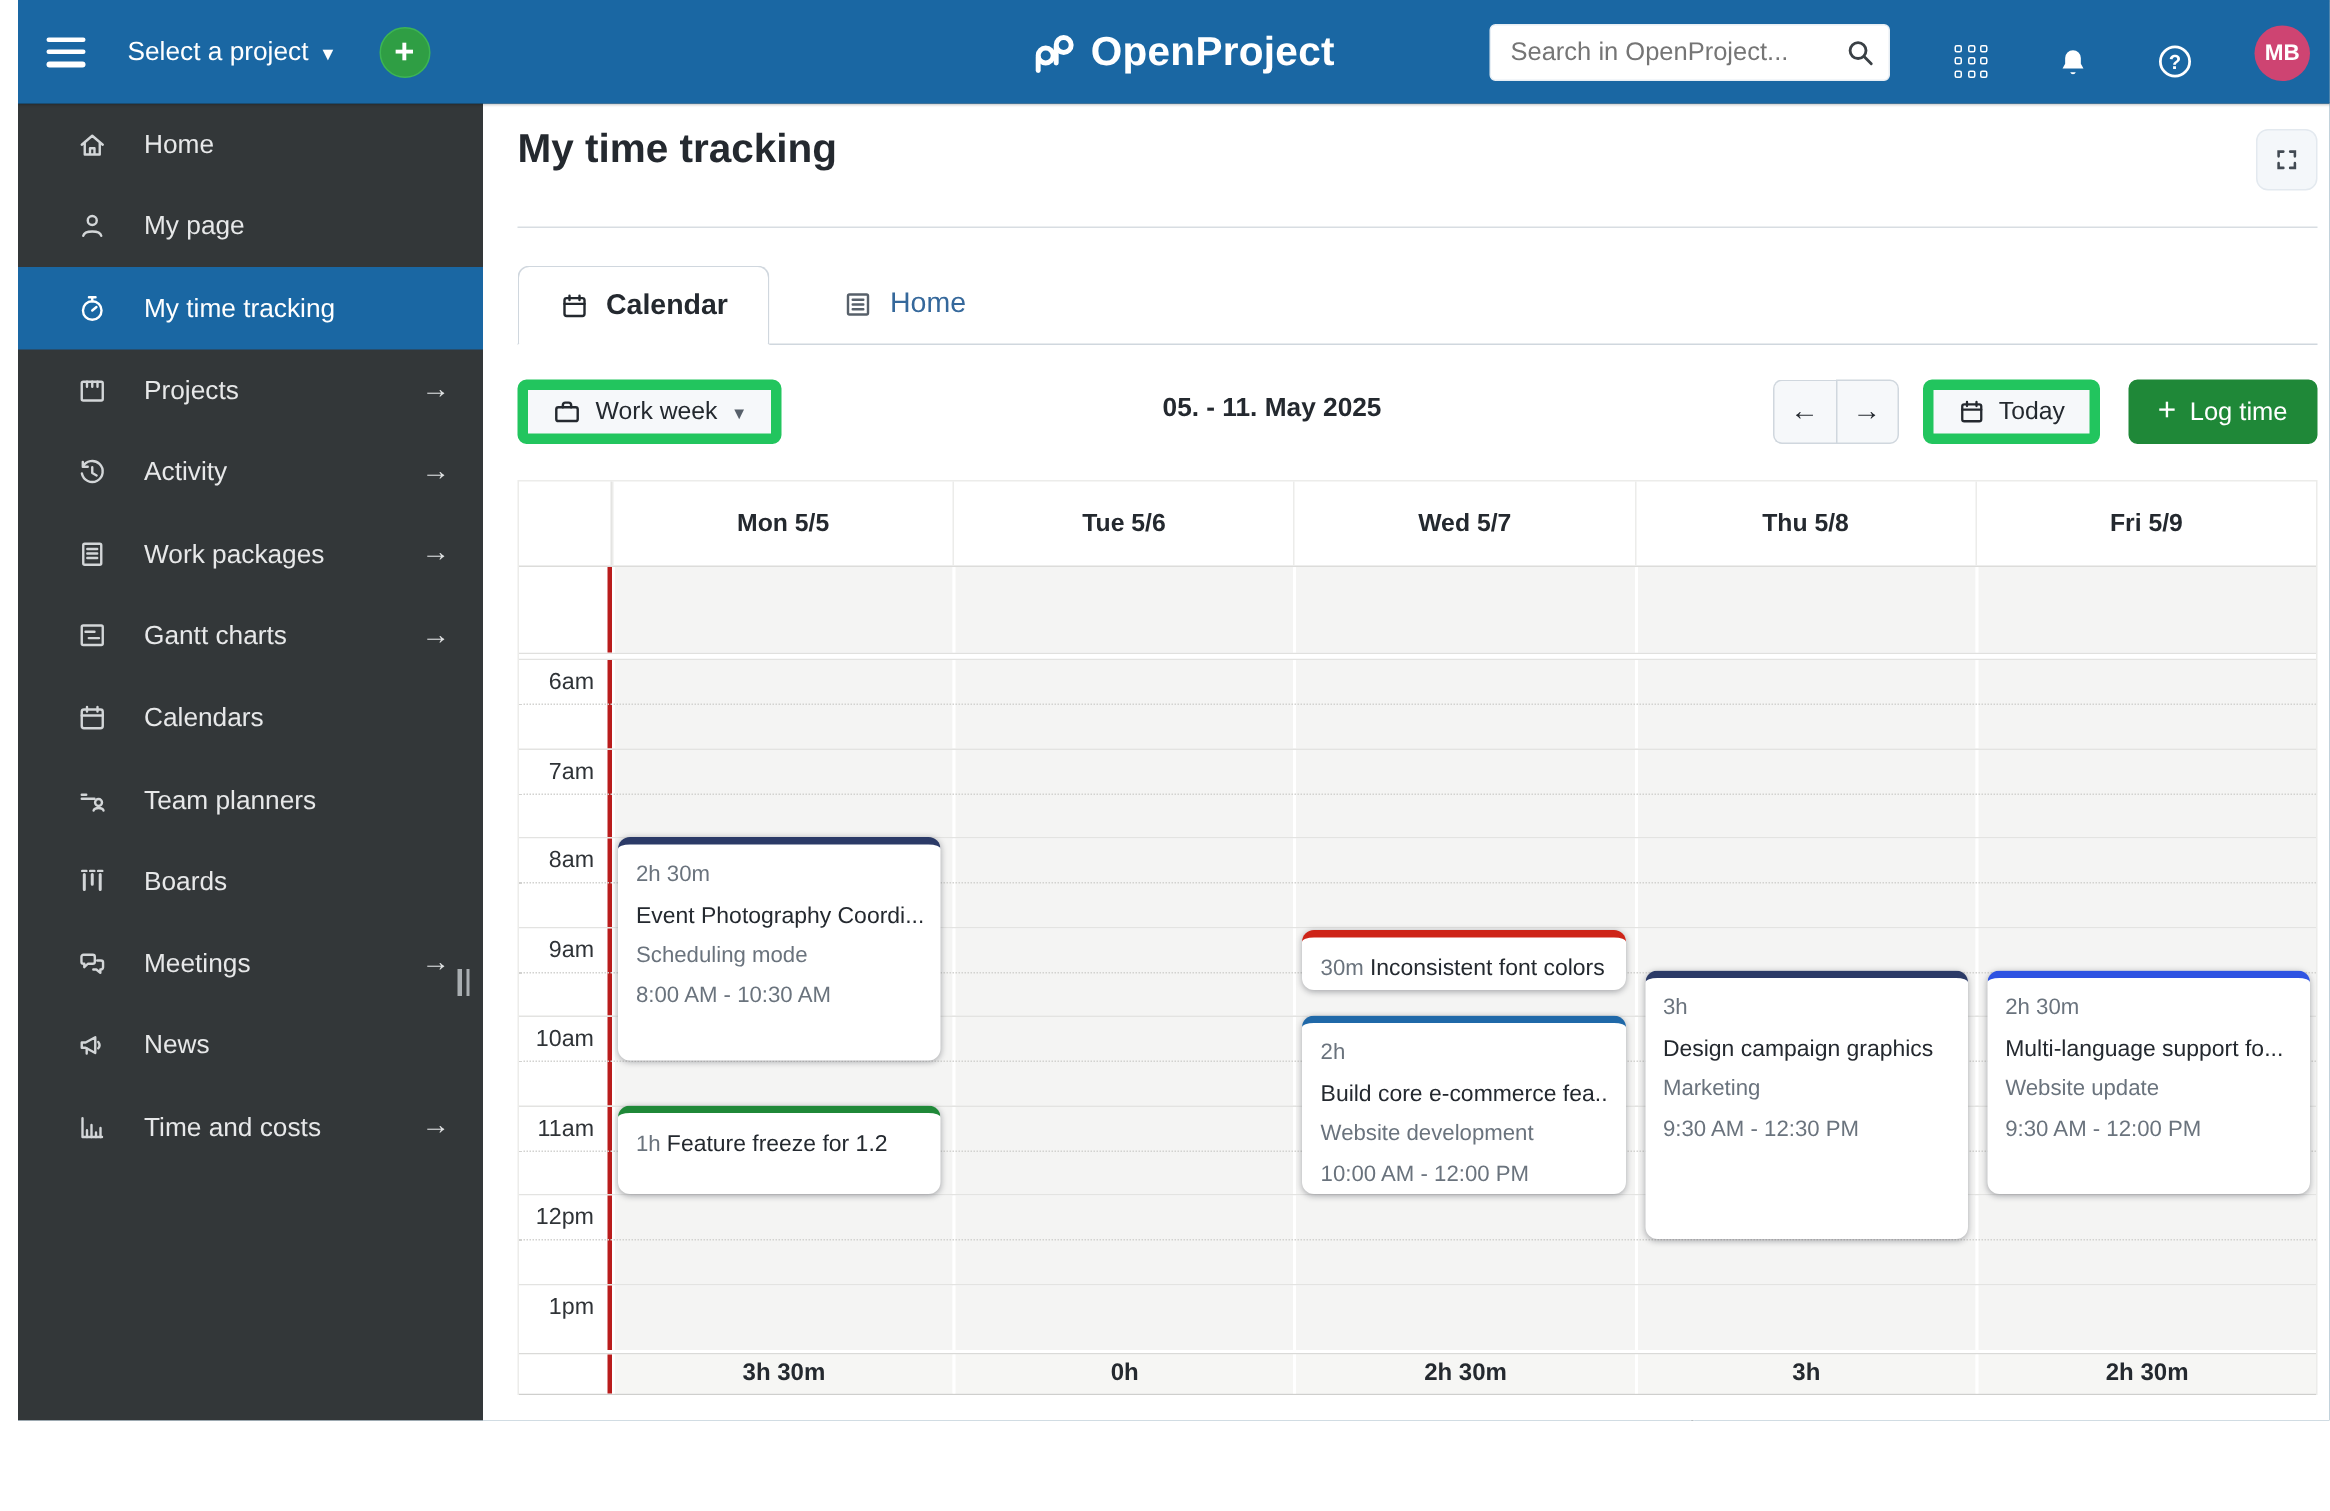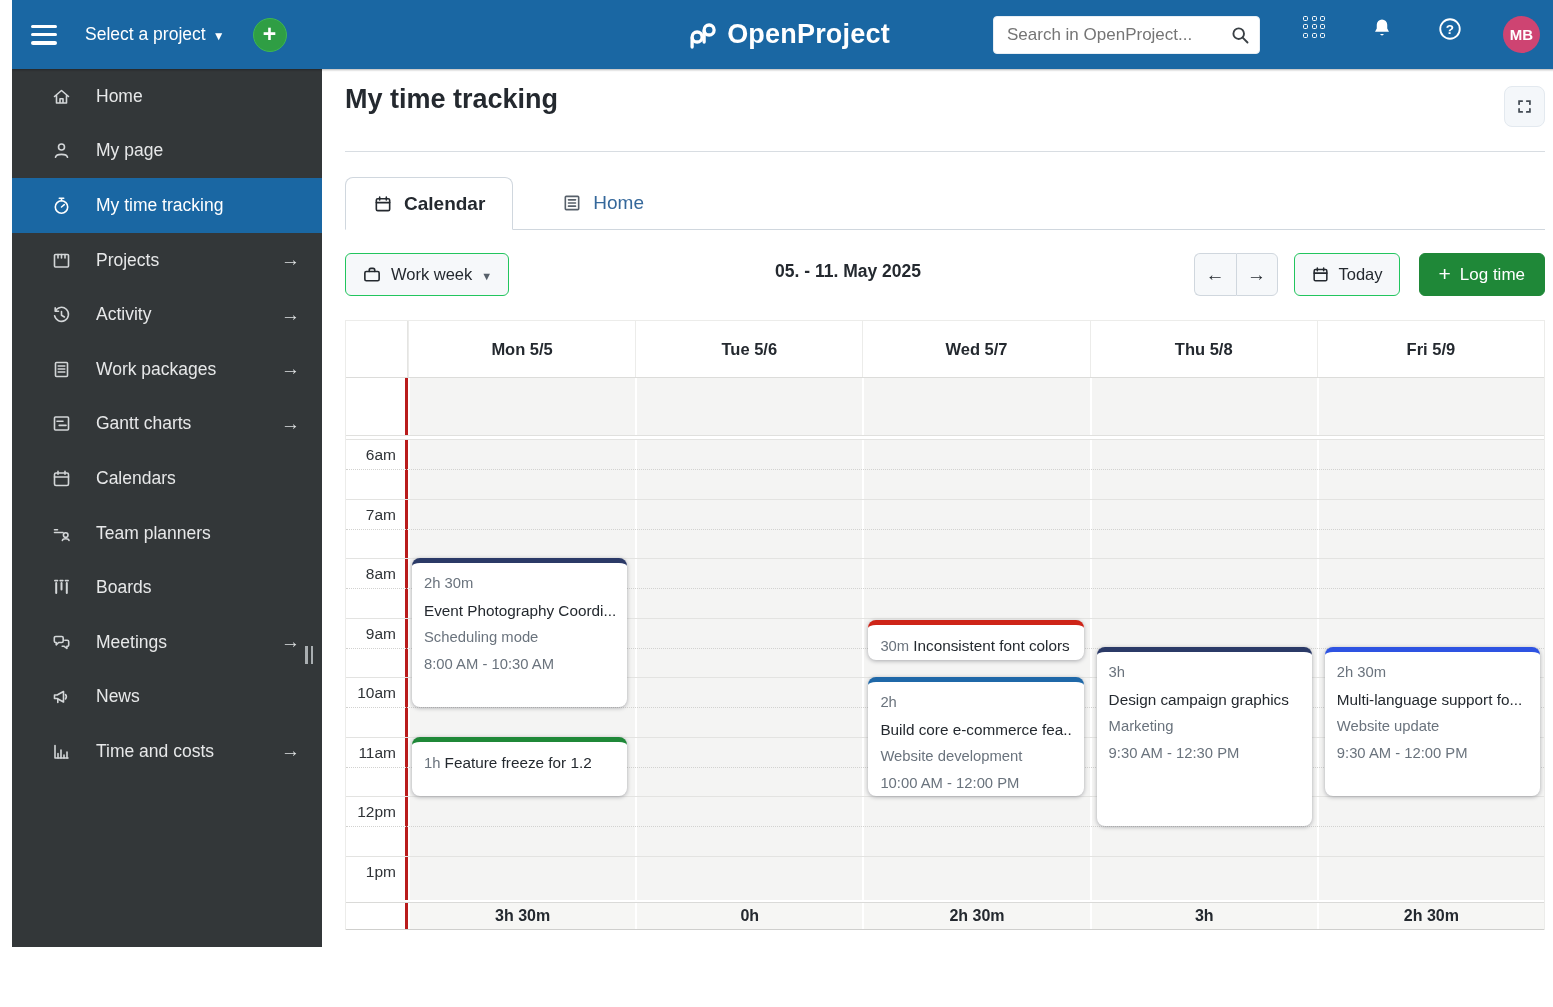--- a/index.html
+++ b/index.html
@@ -10,21 +10,21 @@
   .topbar { position:absolute; left:0; top:0; width:1553px; height:69px; background:#1A67A3;
             display:flex; align-items:center; box-shadow:0 1px 2px rgba(0,0,0,.3); z-index:20; }
   .hamburger { width:26px; height:20px; margin-left:19px; display:flex; flex-direction:column; justify-content:space-between; cursor:pointer; }
   .hamburger span { display:block; height:3.2px; background:#fff; border-radius:2px; }
   .proj-select { color:#fff; font-size:17.5px; margin-left:28px; display:flex; align-items:center; gap:7px; cursor:pointer; }
   .caret { font-size:12px; position:relative; top:1px; }
   .plus-btn { width:34px; height:34px; border-radius:50%; background:#2F9E44; color:#fff; font-size:23px; line-height:31px;
               text-align:center; margin-left:28px; cursor:pointer; font-weight:bold; border:1px solid #3db554; }
   .logo { position:absolute; left:776px; transform:translateX(-50%); display:flex; align-items:center; gap:9px; }
   .logo-text { color:#fff; font-size:27px; font-weight:bold; letter-spacing:.2px; }
-  .top-right { position:absolute; right:25px; display:flex; align-items:flex-start; }
+  .top-right { position:absolute; right:25px; display:flex; align-items:flex-end; }
   .searchbox { width:267px; height:38px; background:#fff; border-radius:4px; position:relative; border:1px solid #e7eef4; }
   .searchbox input { width:100%; height:100%; border:none; outline:none; background:transparent;
                      font-size:17px; color:#4a4f54; padding:0 36px 0 13px; font-family:inherit; }
   .searchbox .mag { position:absolute; right:8px; top:8px; }
   .tb-icon { margin-left:43px; cursor:pointer; display:flex; align-items:center; }
   .dots { display:grid; grid-template-columns:repeat(3,7px); grid-template-rows:repeat(3,7px); gap:1.5px; }
   .dots i { width:5px; height:5px; border:1.4px solid #fff; border-radius:1.5px; }
   .avatar { width:37px; height:37px; border-radius:50%; background:#CE4472; color:#fff; font-size:15px; font-weight:bold;
             display:flex; align-items:center; justify-content:center; margin-left:40px; cursor:pointer; }
 
@@ -51,21 +51,21 @@
                 display:flex; align-items:center; justify-content:center; cursor:pointer; margin-top:2px; }
   .hr { border-top:1px solid #d8dde2; margin-top:24px; }
 
   .tab-bar { margin-top:25px; display:flex; border-bottom:1px solid #d0d7de; height:53px; }
   .tab { display:flex; align-items:center; gap:11px; padding:0 27px; font-size:19px; cursor:pointer;text-align:center; }
   .tab.active { background:#fff; border:1px solid #d0d7de; border-bottom:1px solid #fff; border-radius:8px 8px 0 0;
                 margin-bottom:-1px; color:#24292f; font-weight:bold; }
   .tab.inactive { color:#35689B; margin-left:22px; }
 
   .toolbar { margin-top:23px; position:relative; height:43px; }
-  .btn { display:inline-flex; align-items:center; gap:9px; background:#f6f8fa; border:1px solid #22c55e;
+  .btn { display:inline-flex; align-items:center; gap:9px; background:#f6f8fa; border:7px solid #22c55e;
          border-radius:6px; height:43px; padding:14px 16px; font-size:16.5px; color:#24292f; cursor:pointer; }
   .date-range { position:absolute; left:503px; top:8px; transform:translateX(-50%); font-size:17.5px; font-weight:bold; color:#24292f; white-space:nowrap; }
   .toolbar-right { position:absolute; right:0; top:0; display:flex; align-items:center; }
   .nav-group { display:flex; }
   .nav-btn { width:42px; height:43px; background:#f6f8fa; border:1px solid #d0d7de; font-size:19px; color:#24292f;
              display:flex; align-items:center; justify-content:center; cursor:pointer; }
   .nav-btn.prev { border-radius:6px 0 0 6px; border-right:none; }
   .nav-btn.next { border-radius:0 6px 6px 0; }
   .today-btn { margin-left:16px; }
   .log-btn { margin-left:19px; background:#1F8838; border:1px solid #1F8838; color:#fff; font-size:17px; padding:0 19px; }

